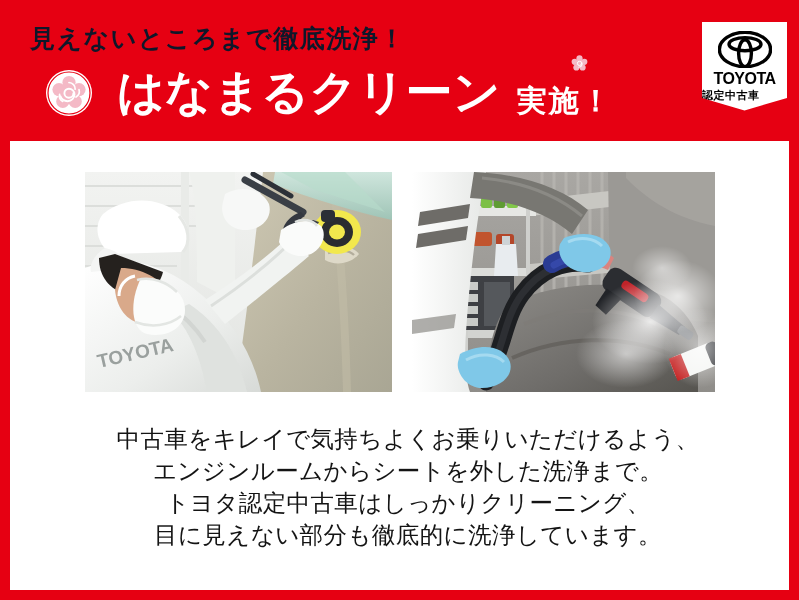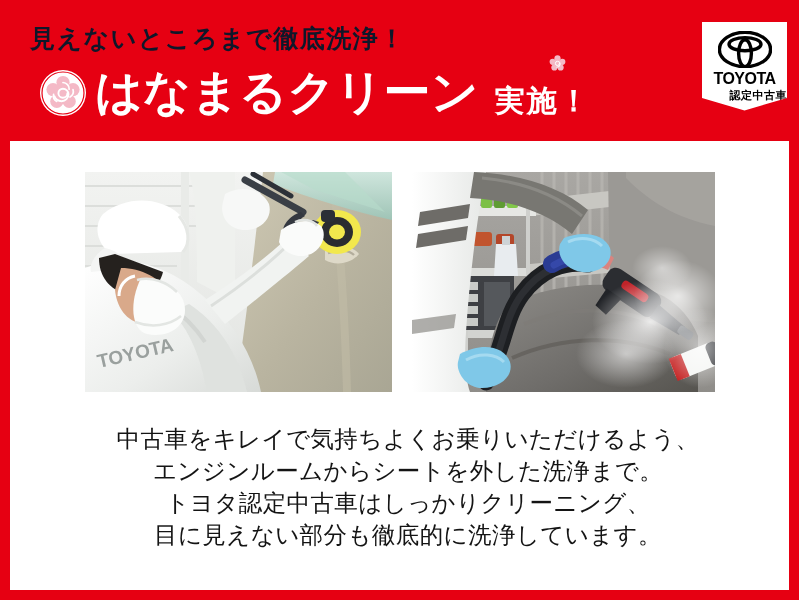--- a/index.html
+++ b/index.html
@@ -53,25 +53,26 @@
     font-size: 25px;
     font-weight: bold;
     letter-spacing: 1.5px;
     white-space: nowrap;
     line-height: 1;
   }
 
   
   .logo-row {
     position: absolute;
-    left: 12px;
+    left: 18px;
     top: 62px;
     height: 62px;
     display: flex;
     align-items: center;
+    gap: 16px;
   }
   .hanamaru-badge {
     width: 46px;
     height: 46px;
     flex: 0 0 46px;
     border-radius: 50%;
     background: #ffffff;
     position: relative;
     margin-right: 9px;
   }
@@ -96,21 +97,20 @@
     top: -8px;
   }
   .brand-flower svg { display:block; width:19px; height:19px; }
 
   .jisshi {
     color: #ffffff;
     font-size: 30px;
     font-weight: bold;
     letter-spacing: 2px;
     white-space: nowrap;
-    margin-left: 16px;
     position: relative;
     top: 8px;
   }
 
   
   .toyota-logo {
     position: absolute;
     right: 9px;
     top: 19px;
     width: 91px;
@@ -143,21 +143,21 @@
     font-size: 16px;
     font-weight: bold;
     letter-spacing: -0.5px;
     color: #000000;
     font-family: "Liberation Sans", sans-serif;
   }
   .toyota-sub {
     position: absolute;
     left: 0; right: 0;
     top: 66px;
-    text-align: right;
+    text-align: left;
     font-size: 11px;
     font-weight: bold;
     letter-spacing: 0.5px;
     color: #000000;
   }
   .toyota-swoosh {
     position: absolute;
     left: 0; bottom: 0;
     width: 100%;
     height: 20px;

